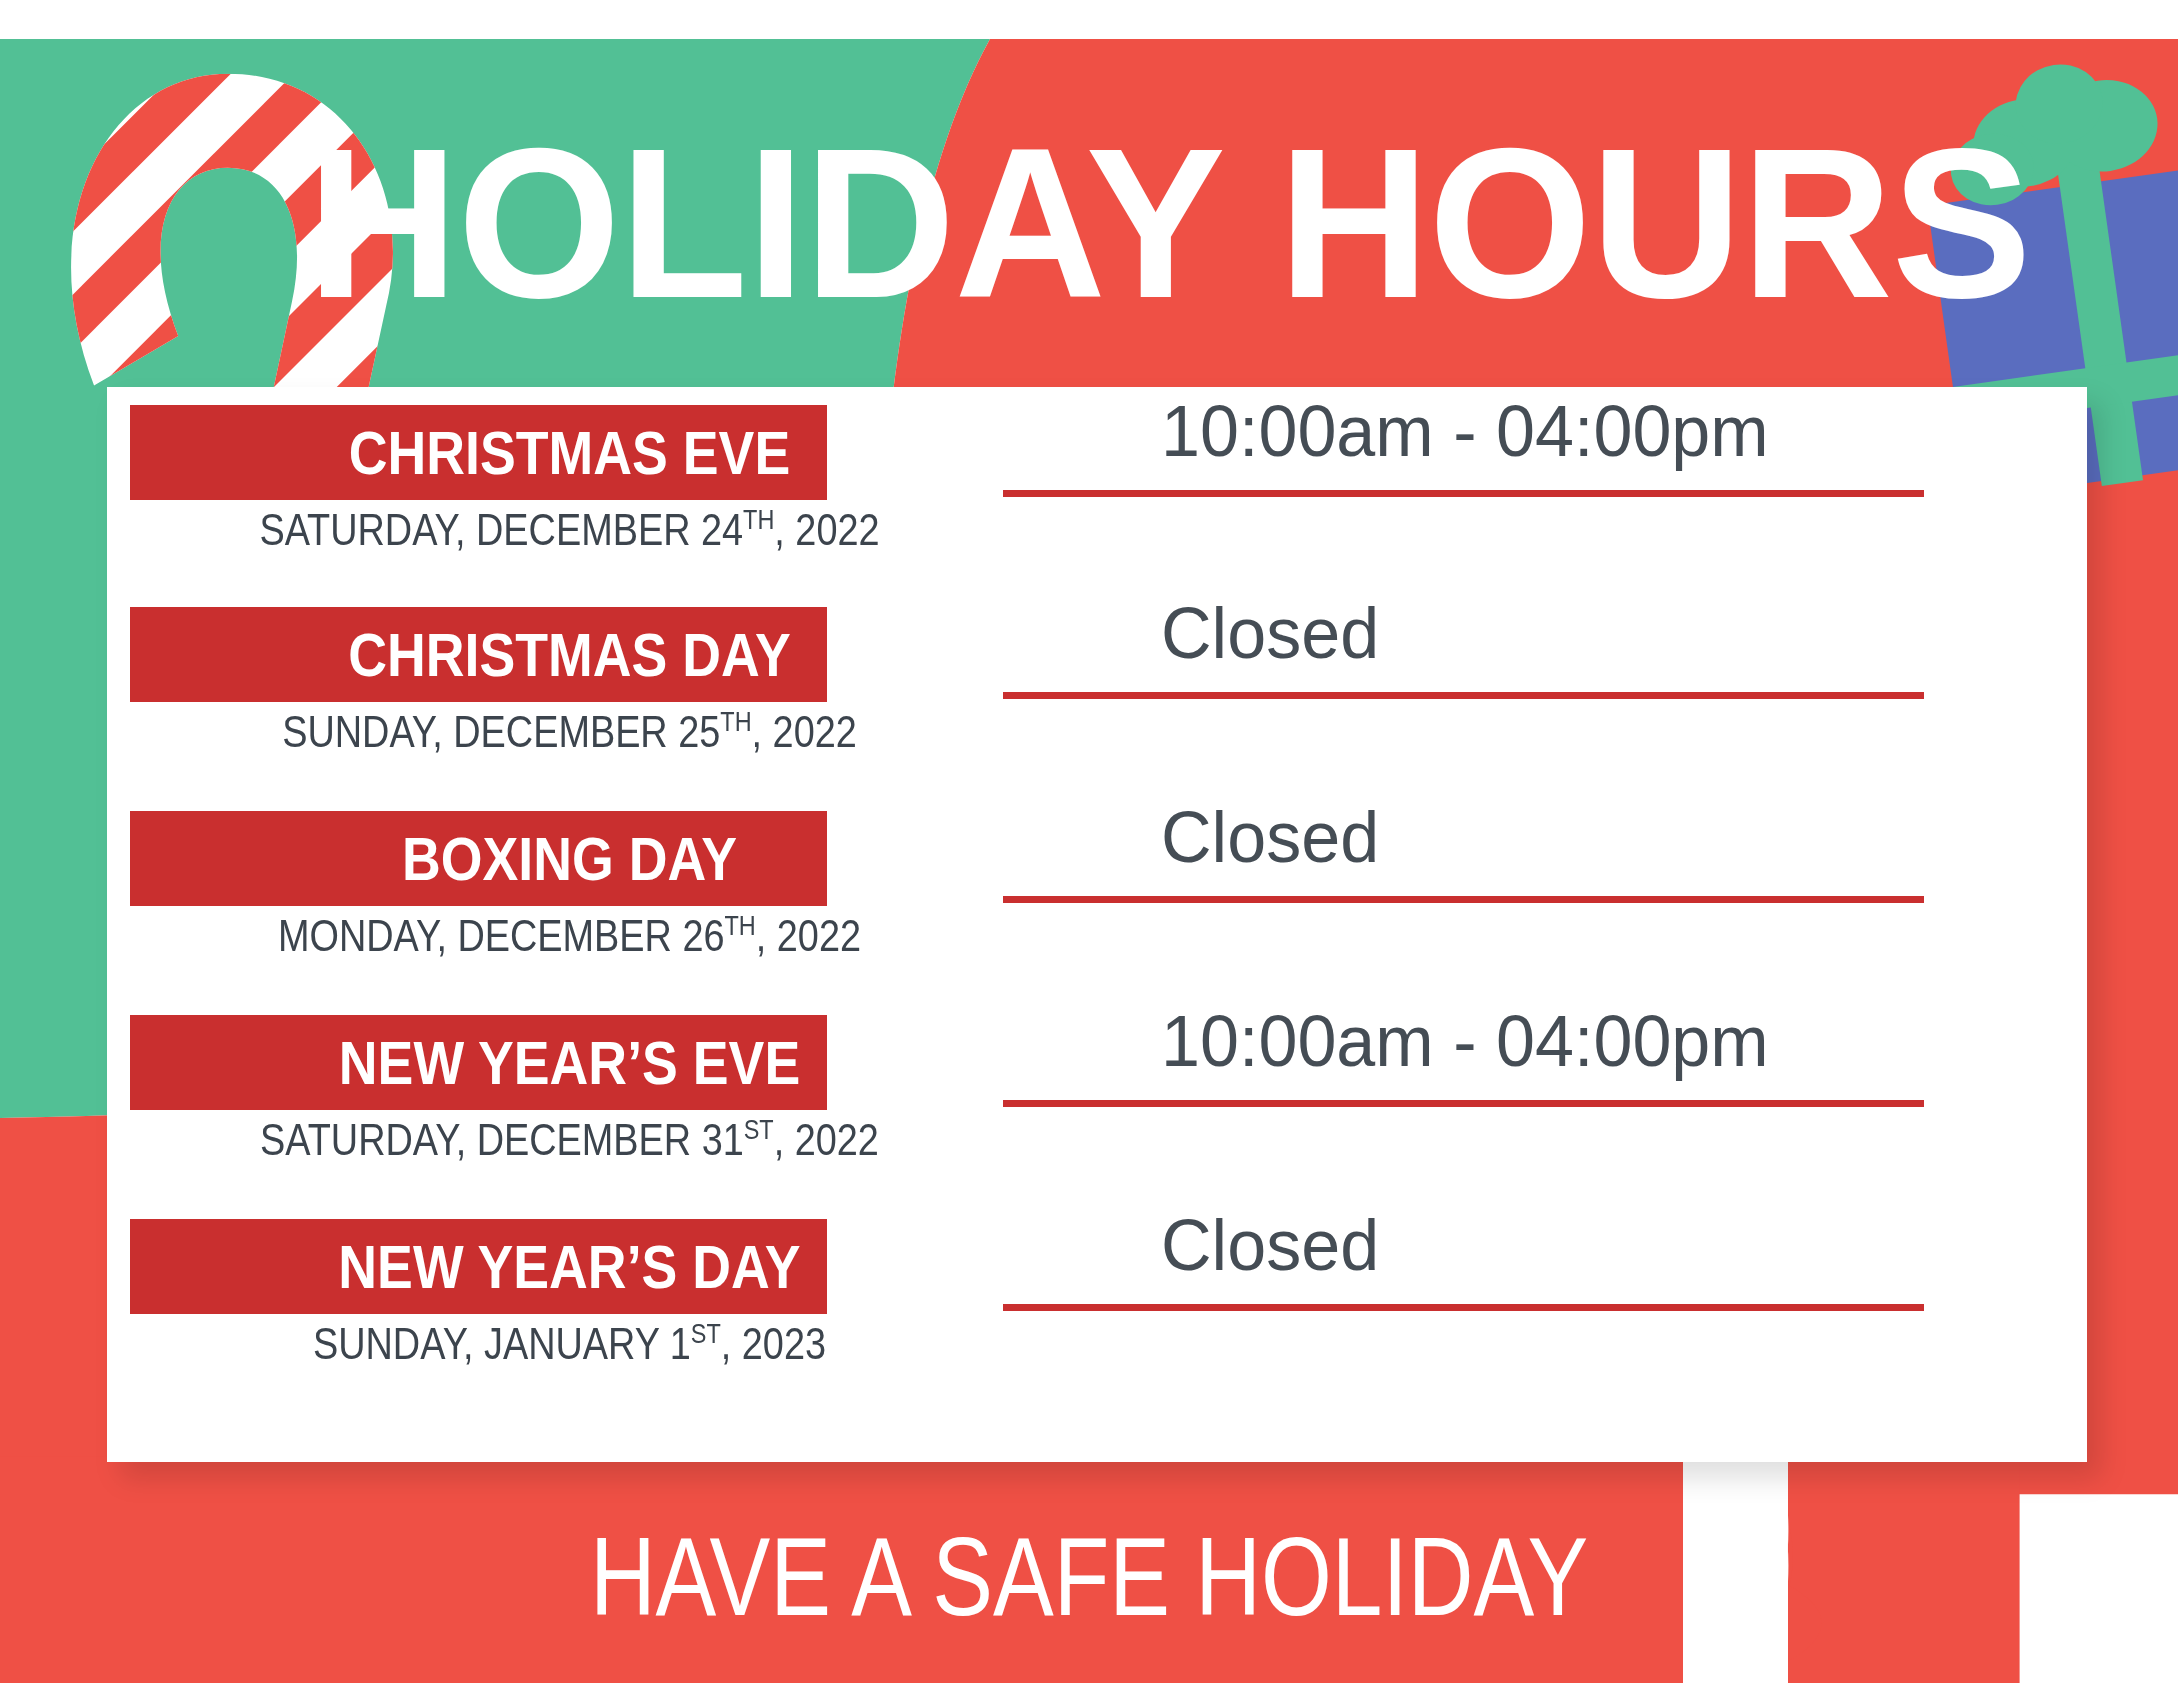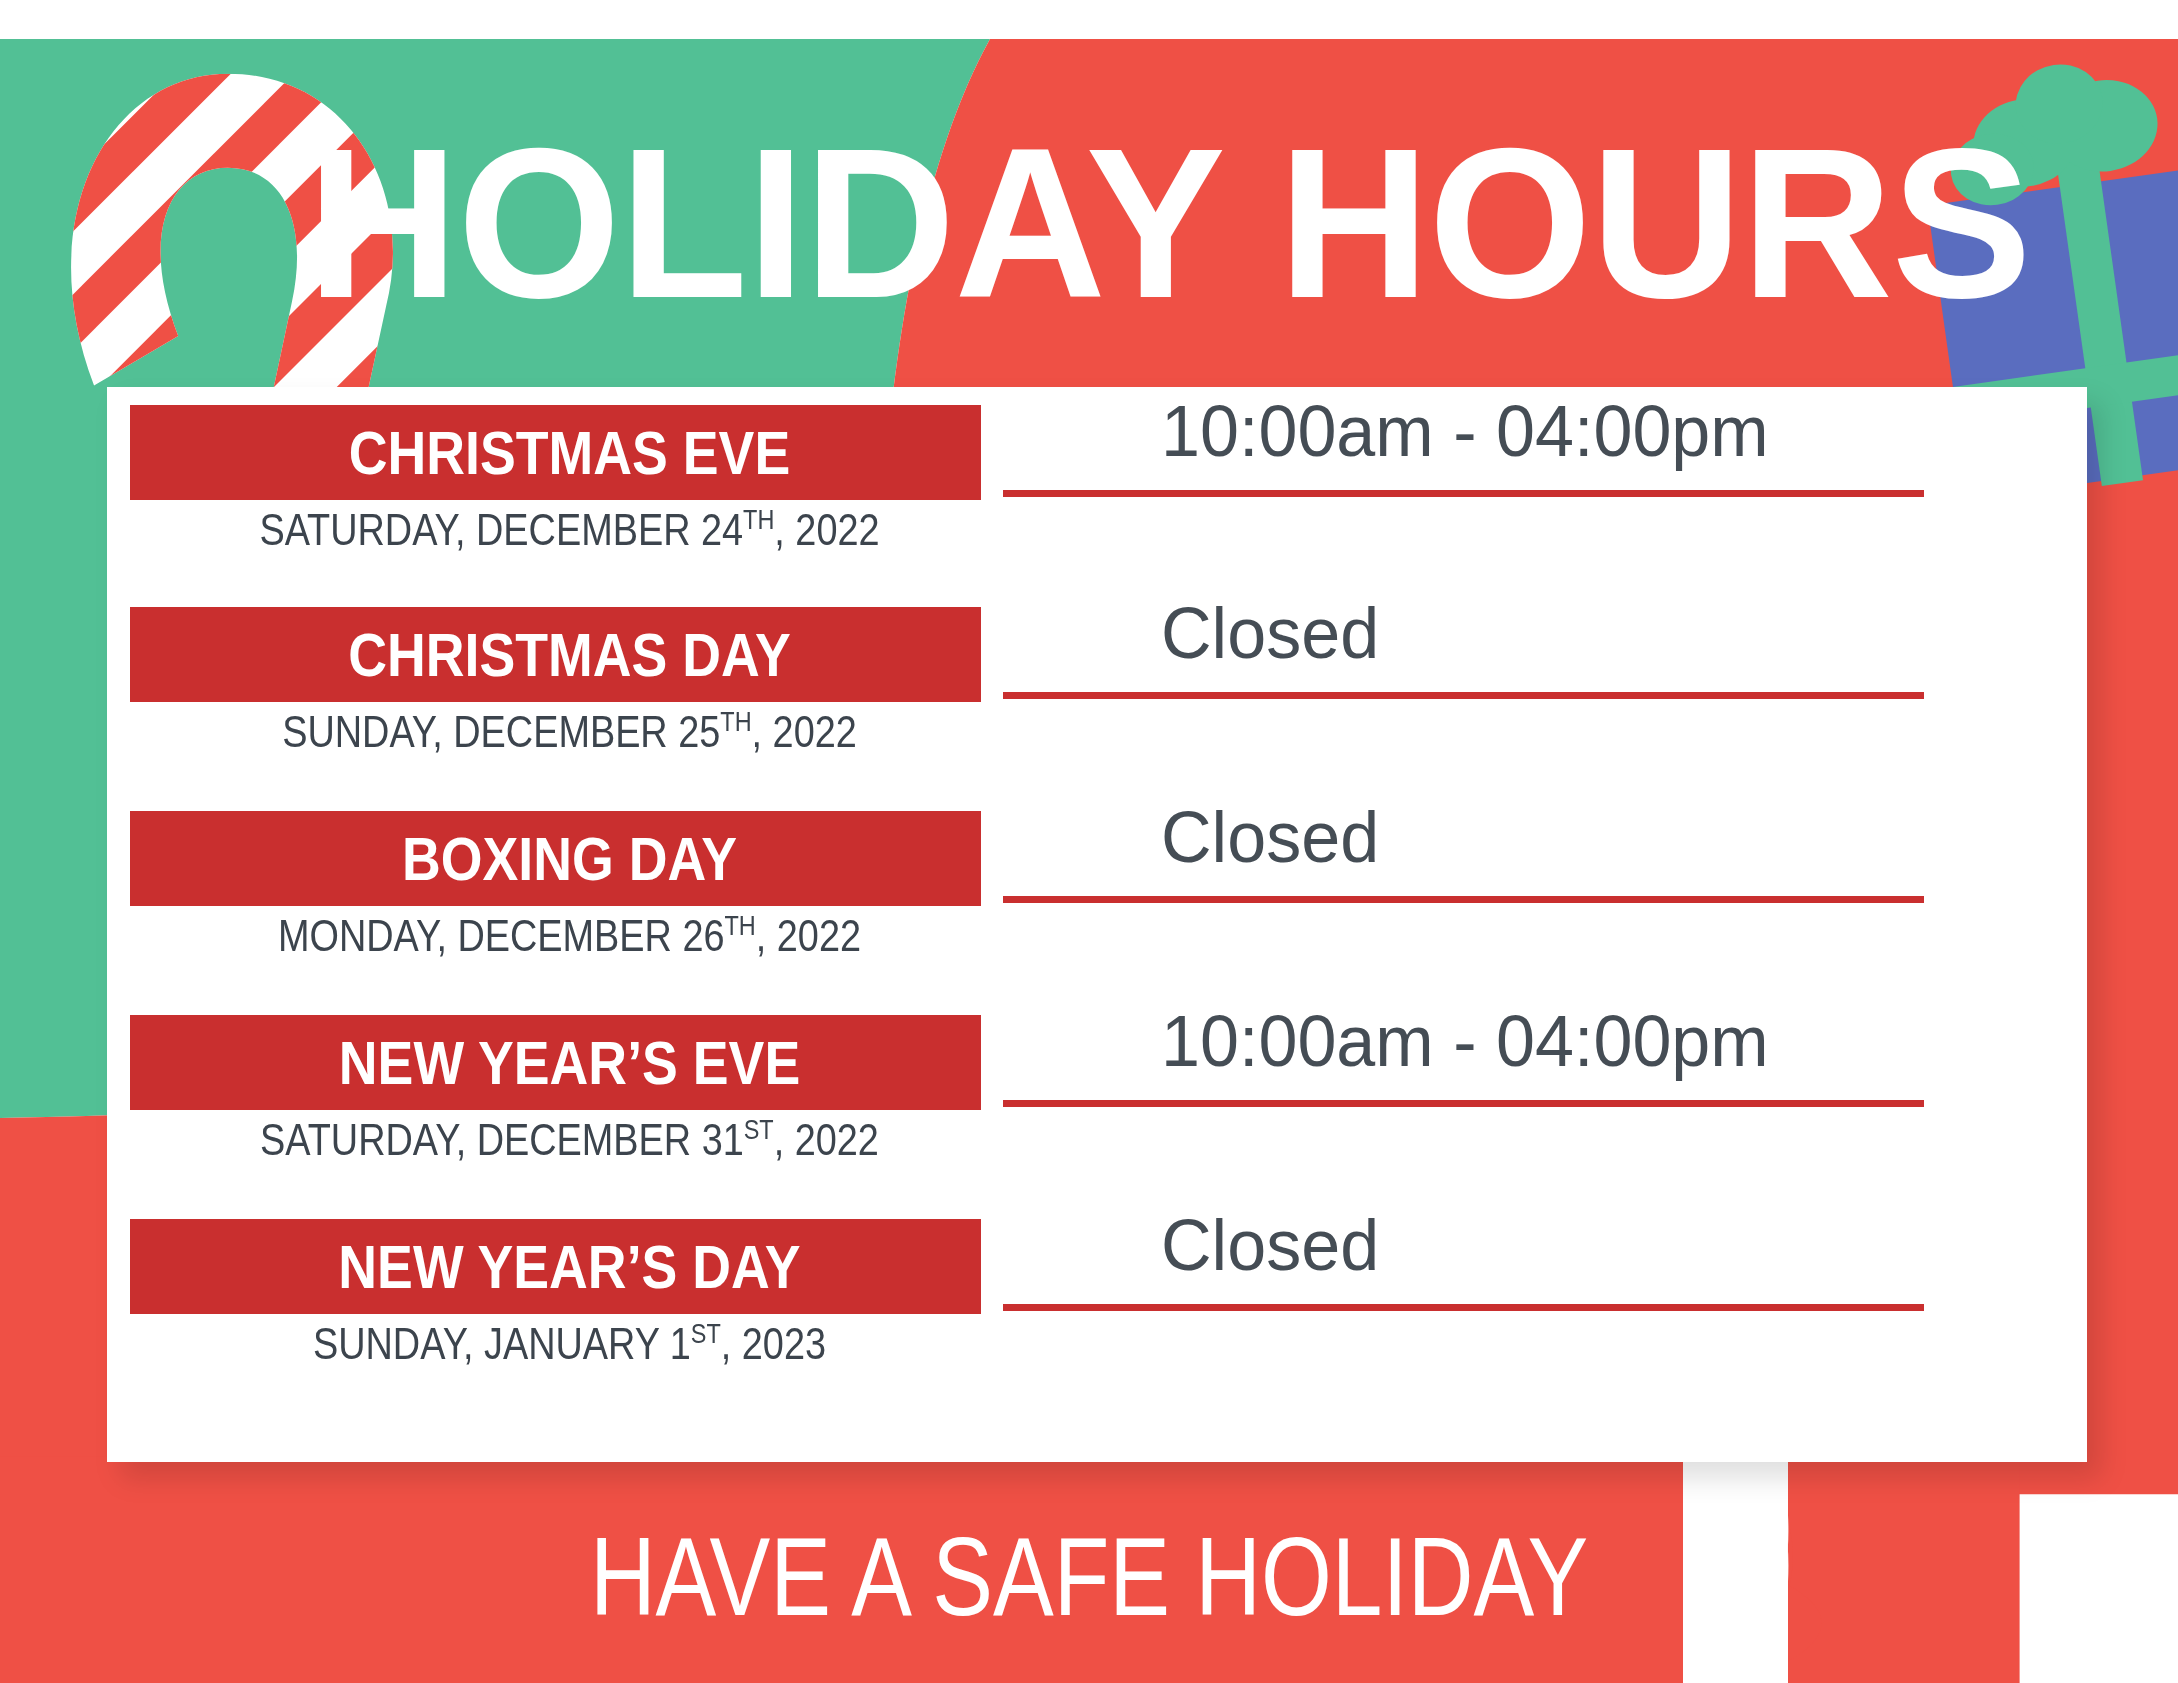--- a/index.html
+++ b/index.html
@@ -38,21 +38,21 @@
     width:1980px; height:1075px;
     background:#ffffff;
     box-shadow:14px 16px 26px rgba(0,0,0,0.13);
   }
 
   
   .row{position:absolute;left:0;width:1980px;}
   .bar{
     position:absolute;
     left:23px; top:0;
-    width:851px; height:95px;
+    width:697px; height:95px;
     background:#c92f2f;
     text-align:center;
   }
   .bar-label{
     position:absolute;
     left:0;top:0;width:879px;height:95px;
     display:flex;align-items:center;justify-content:center;
     color:#ffffff;
     font-weight:bold;
     font-size:61px;

